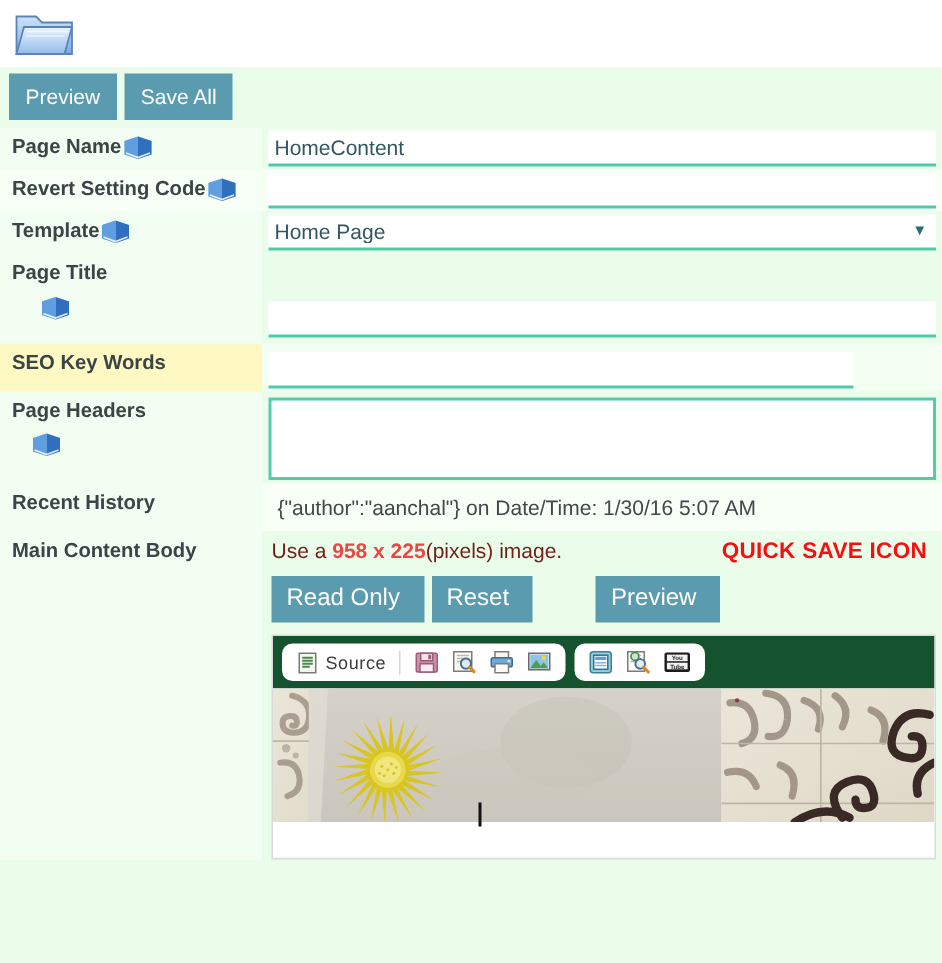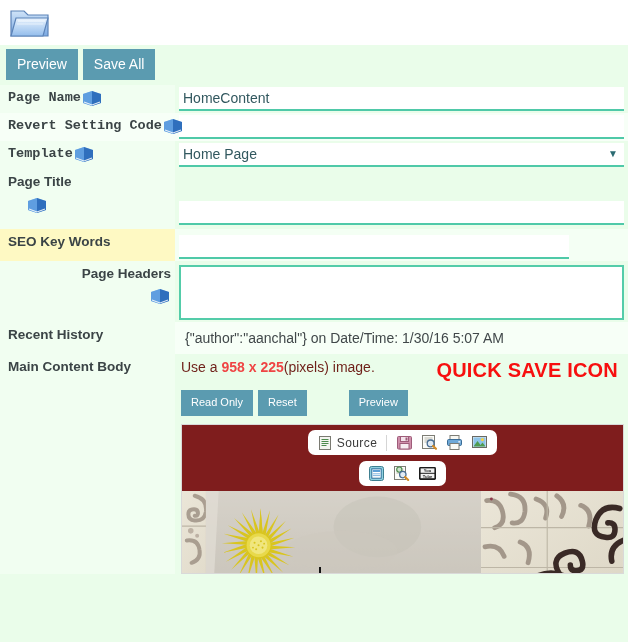--- a/index.html
+++ b/index.html
@@ -63,21 +63,21 @@
     padding: 4px 4px 4px 8px;
     line-height: 1.35;
     vertical-align: top;
   }
   td.fld {
     background: #eafdea;
     padding: 2px 4px 2px 4px;
   }
   tr.rowA td.fld { background: #f7fff7; }
 
-  .lbl-inline { display: flex; align-items: center; gap: 0; white-space: nowrap; font-family: Liberation Mono, monospace; }
+  .lbl-inline { display: flex; align-items: center; gap: 0; white-space: nowrap; }
   .lbl-stack  { display: block; }
   .book-icon { display: inline-block; width: 22px; height: 17px; vertical-align: middle; flex: 0 0 auto; }
 
   
   .line-input {
     display: block;
     width: 100%;
     background: #ffffff;
     border: none;
     border-bottom: 2px solid #4fc9a8;
@@ -120,49 +120,48 @@
     align-items: flex-start;
     justify-content: space-between;
     padding: 5px 6px 0 6px;
   }
   .hint {
     font-size: 14px;
     color: #6e1f18;
   }
   .hint b { color: #ef4444; font-weight: bold; }
   .quicksave {
-    font-size: 20px;
+    font-size: 15px;
     font-weight: bold;
     color: #f70f0f;
     letter-spacing: .2px;
     padding-right: 4px;
   }
   .mcb-btns {
     display: flex;
     align-items: center;
     padding: 8px 0 8px 6px;
   }
-  .mcb-btns .btn { font-size: 11px; padding: 7px 10px 8px 10px; }
+  .mcb-btns .btn { font-size: 16px; padding: 7px 16px 8px 10px; }
   .spacer-gap { width: 42px; }
 
   
   .editor {
     margin: 0 4px 0 6px;
     border: 1px solid #d9d9d9;
     background: #f7f7f7;
     height: 150px;
     overflow: hidden;
   }
   .ck-toolbar {
     display: flex;
     align-items: center;
     gap: 6px;
     padding: 5px 6px;
-    background: #7f1d1d;
-    flex-direction: column;
+    background: #14532d;
   }
   .ck-group {
     display: flex;
     align-items: center;
     gap: 4px;
     background: #ffffff;
     border-radius: 7px;
     padding: 3px 7px;
   }
   .ck-btn {
@@ -304,21 +303,21 @@
     <tr class="rowA">
       <td class="lbl" style="width:70px;background:#fef9c3;">
         <span class="lbl-stack">SEO Key Words</span>
       </td>
       <td class="fld" style="background:#f4fff4;padding-top:6px;">
         <input class="line-input" type="text" style="width: 390px;" value="">
       </td>
     </tr>
 
     <tr>
-      <td class="lbl" style="width:70px;text-align:right;">
+      <td class="lbl" style="width:70px;">
         <span class="lbl-stack">Page Headers</span>
         <span class="book-icon" style="margin-top:5px;margin-left:12px;">
           <svg width="22" height="17" viewBox="0 0 22 17" xmlns="http://www.w3.org/2000/svg">
             <path d="M2 4 L11 1 L20 4 L20 13 L11 16 L2 13 Z" fill="#9fc6ee"></path>
             <path d="M11 1 L20 4 L20 13 L11 16 Z" fill="#2f6fbd"></path>
             <path d="M2 4 L11 1 L11 16 L2 13 Z" fill="#5f9ee0"></path>
             <path d="M3 12 L11 15 L19 12" stroke="#ffffff" stroke-width="1.1" fill="none" opacity=".85"></path>
           </svg>
         </span>
       </td>

